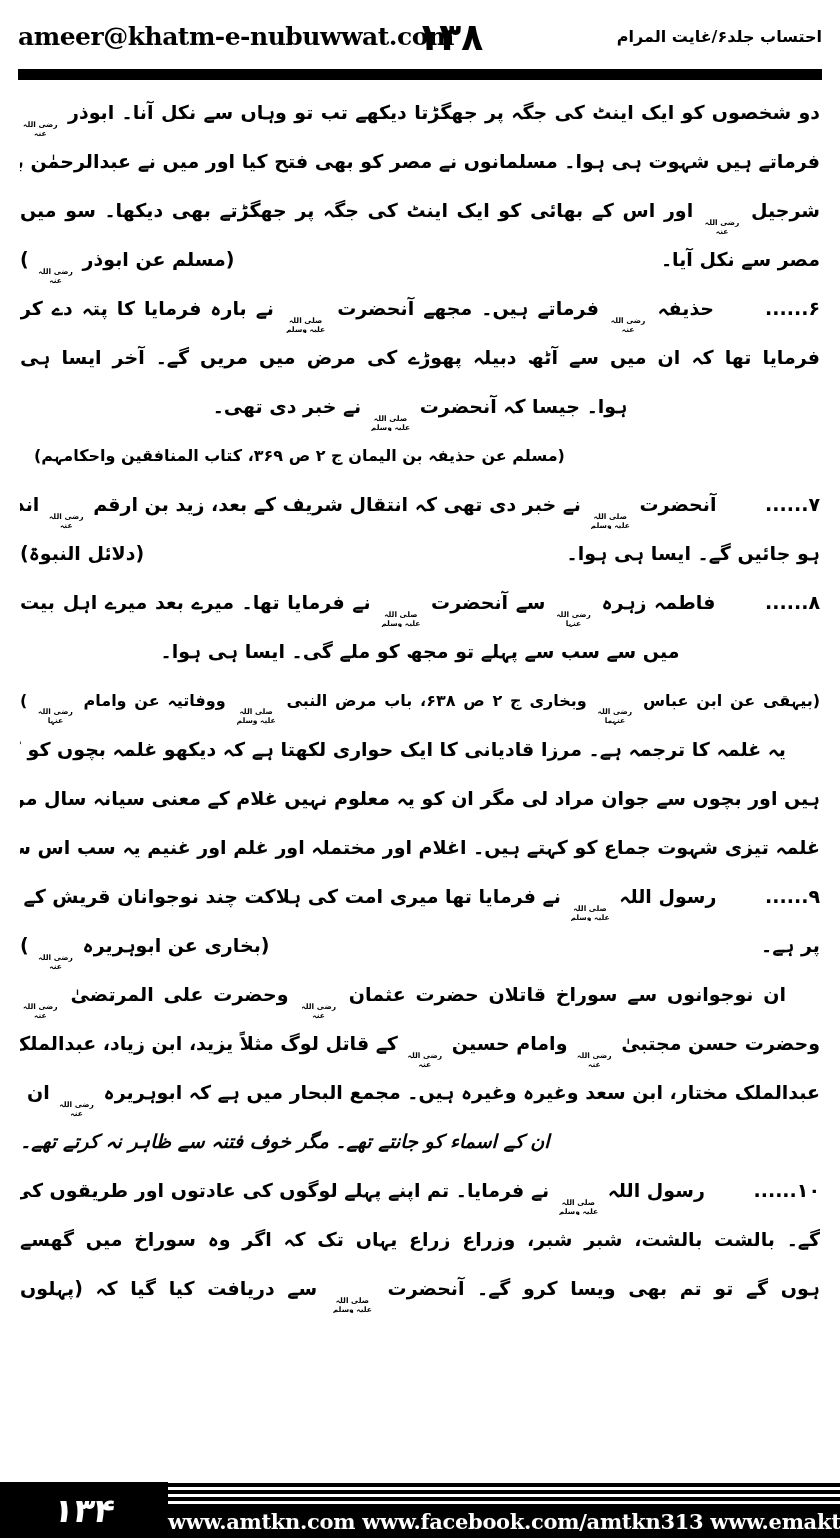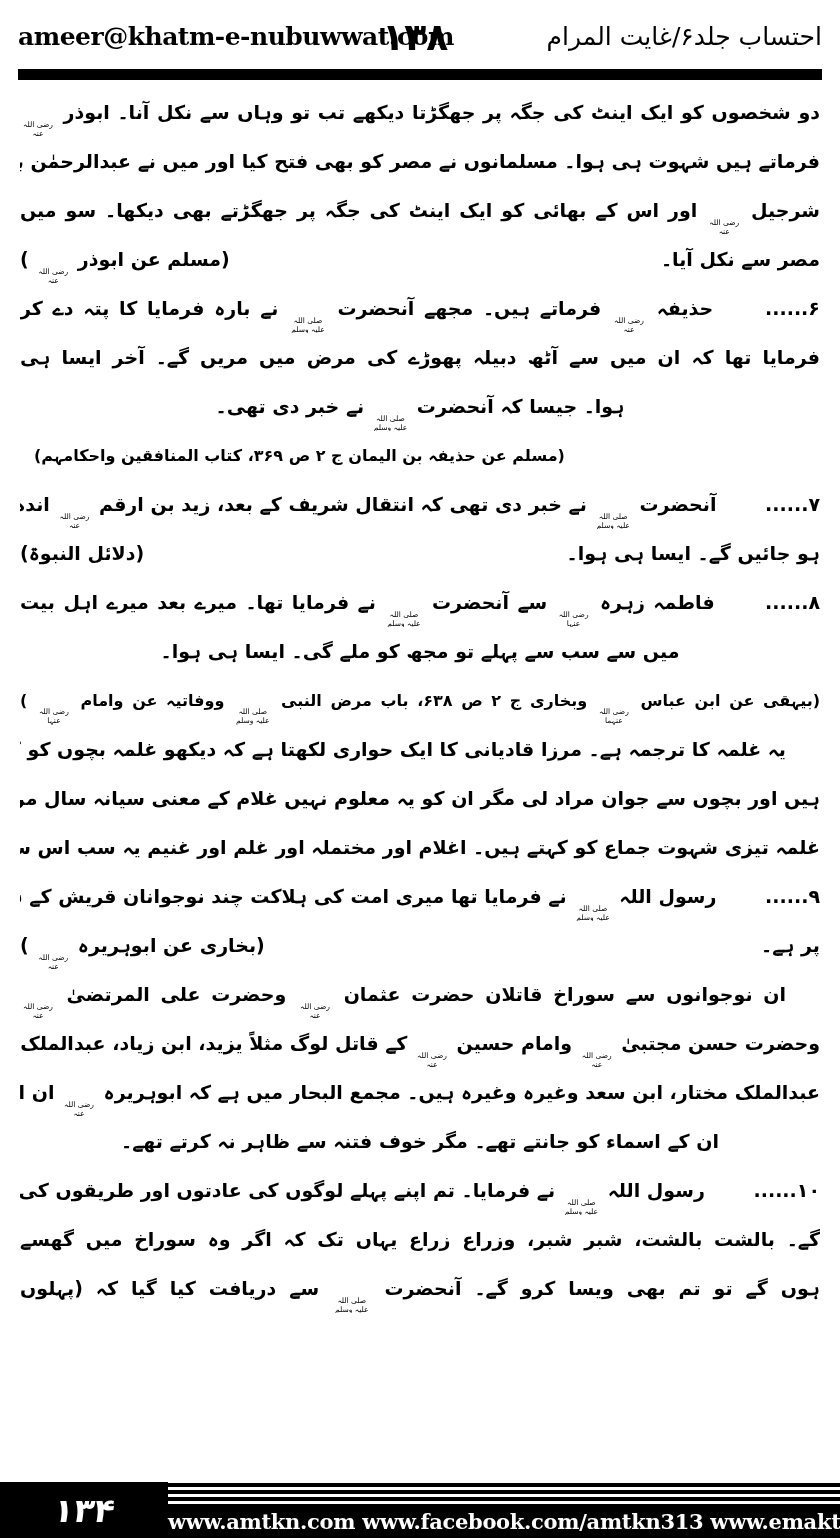--- a/index.html
+++ b/index.html
@@ -16,42 +16,42 @@
   }
   .hdr .email{
     font-family:"DejaVu Serif",serif;font-weight:bold;font-size:25px;
     letter-spacing:-0.5px;direction:ltr;
   }
   .hdr .pgnum{
     font-weight:bold;font-size:36px;direction:rtl;
     transform:scaleY(1.05);margin-left:-170px;
   }
   .hdr .btitle{
-    direction:rtl;font-weight:normal;font-size:25px;
+    direction:rtl;font-weight:bold;font-size:16px;
   }
   .hrule{height:11px;background:#000;margin:3px 18px 0 18px;}
   
   .doc{
     direction:rtl;padding:8px 20px 0 20px;flex:0 0 auto;
   }
   .line{
     height:49px;line-height:49px;font-size:19px;font-weight:bold;
     overflow:hidden;white-space:nowrap;
   }
   .line.justify{text-align:justify;text-align-last:justify;}
   .line.center{text-align:center;}
-  .line.right{text-align:center;}
+  .line.right{text-align:left;font-style:italic;}
   .line.left{text-align:left;direction:rtl;margin-left:14px;}
   .line.split{display:flex;justify-content:space-between;align-items:center;}
   .line.ref{font-size:16px;}
   .line.indent{padding-right:34px;}
   .num{margin-left:42px;letter-spacing:2px;}
   .hon{
     display:inline-flex;flex-direction:column;align-items:center;
-    font-size:7.5px;line-height:1.2;font-weight:normal;
+    font-size:7.5px;line-height:1.2;font-weight:bold;
     margin:0 3px;vertical-align:-8px;white-space:nowrap;
   }
   
   .ftr{
     margin-top:auto;display:flex;align-items:flex-end;
     padding:0 4px 2px 0;height:60px;
   }
   .pagebox{
     width:168px;height:56px;background:#000;color:#fff;
     display:flex;align-items:center;justify-content:center;

